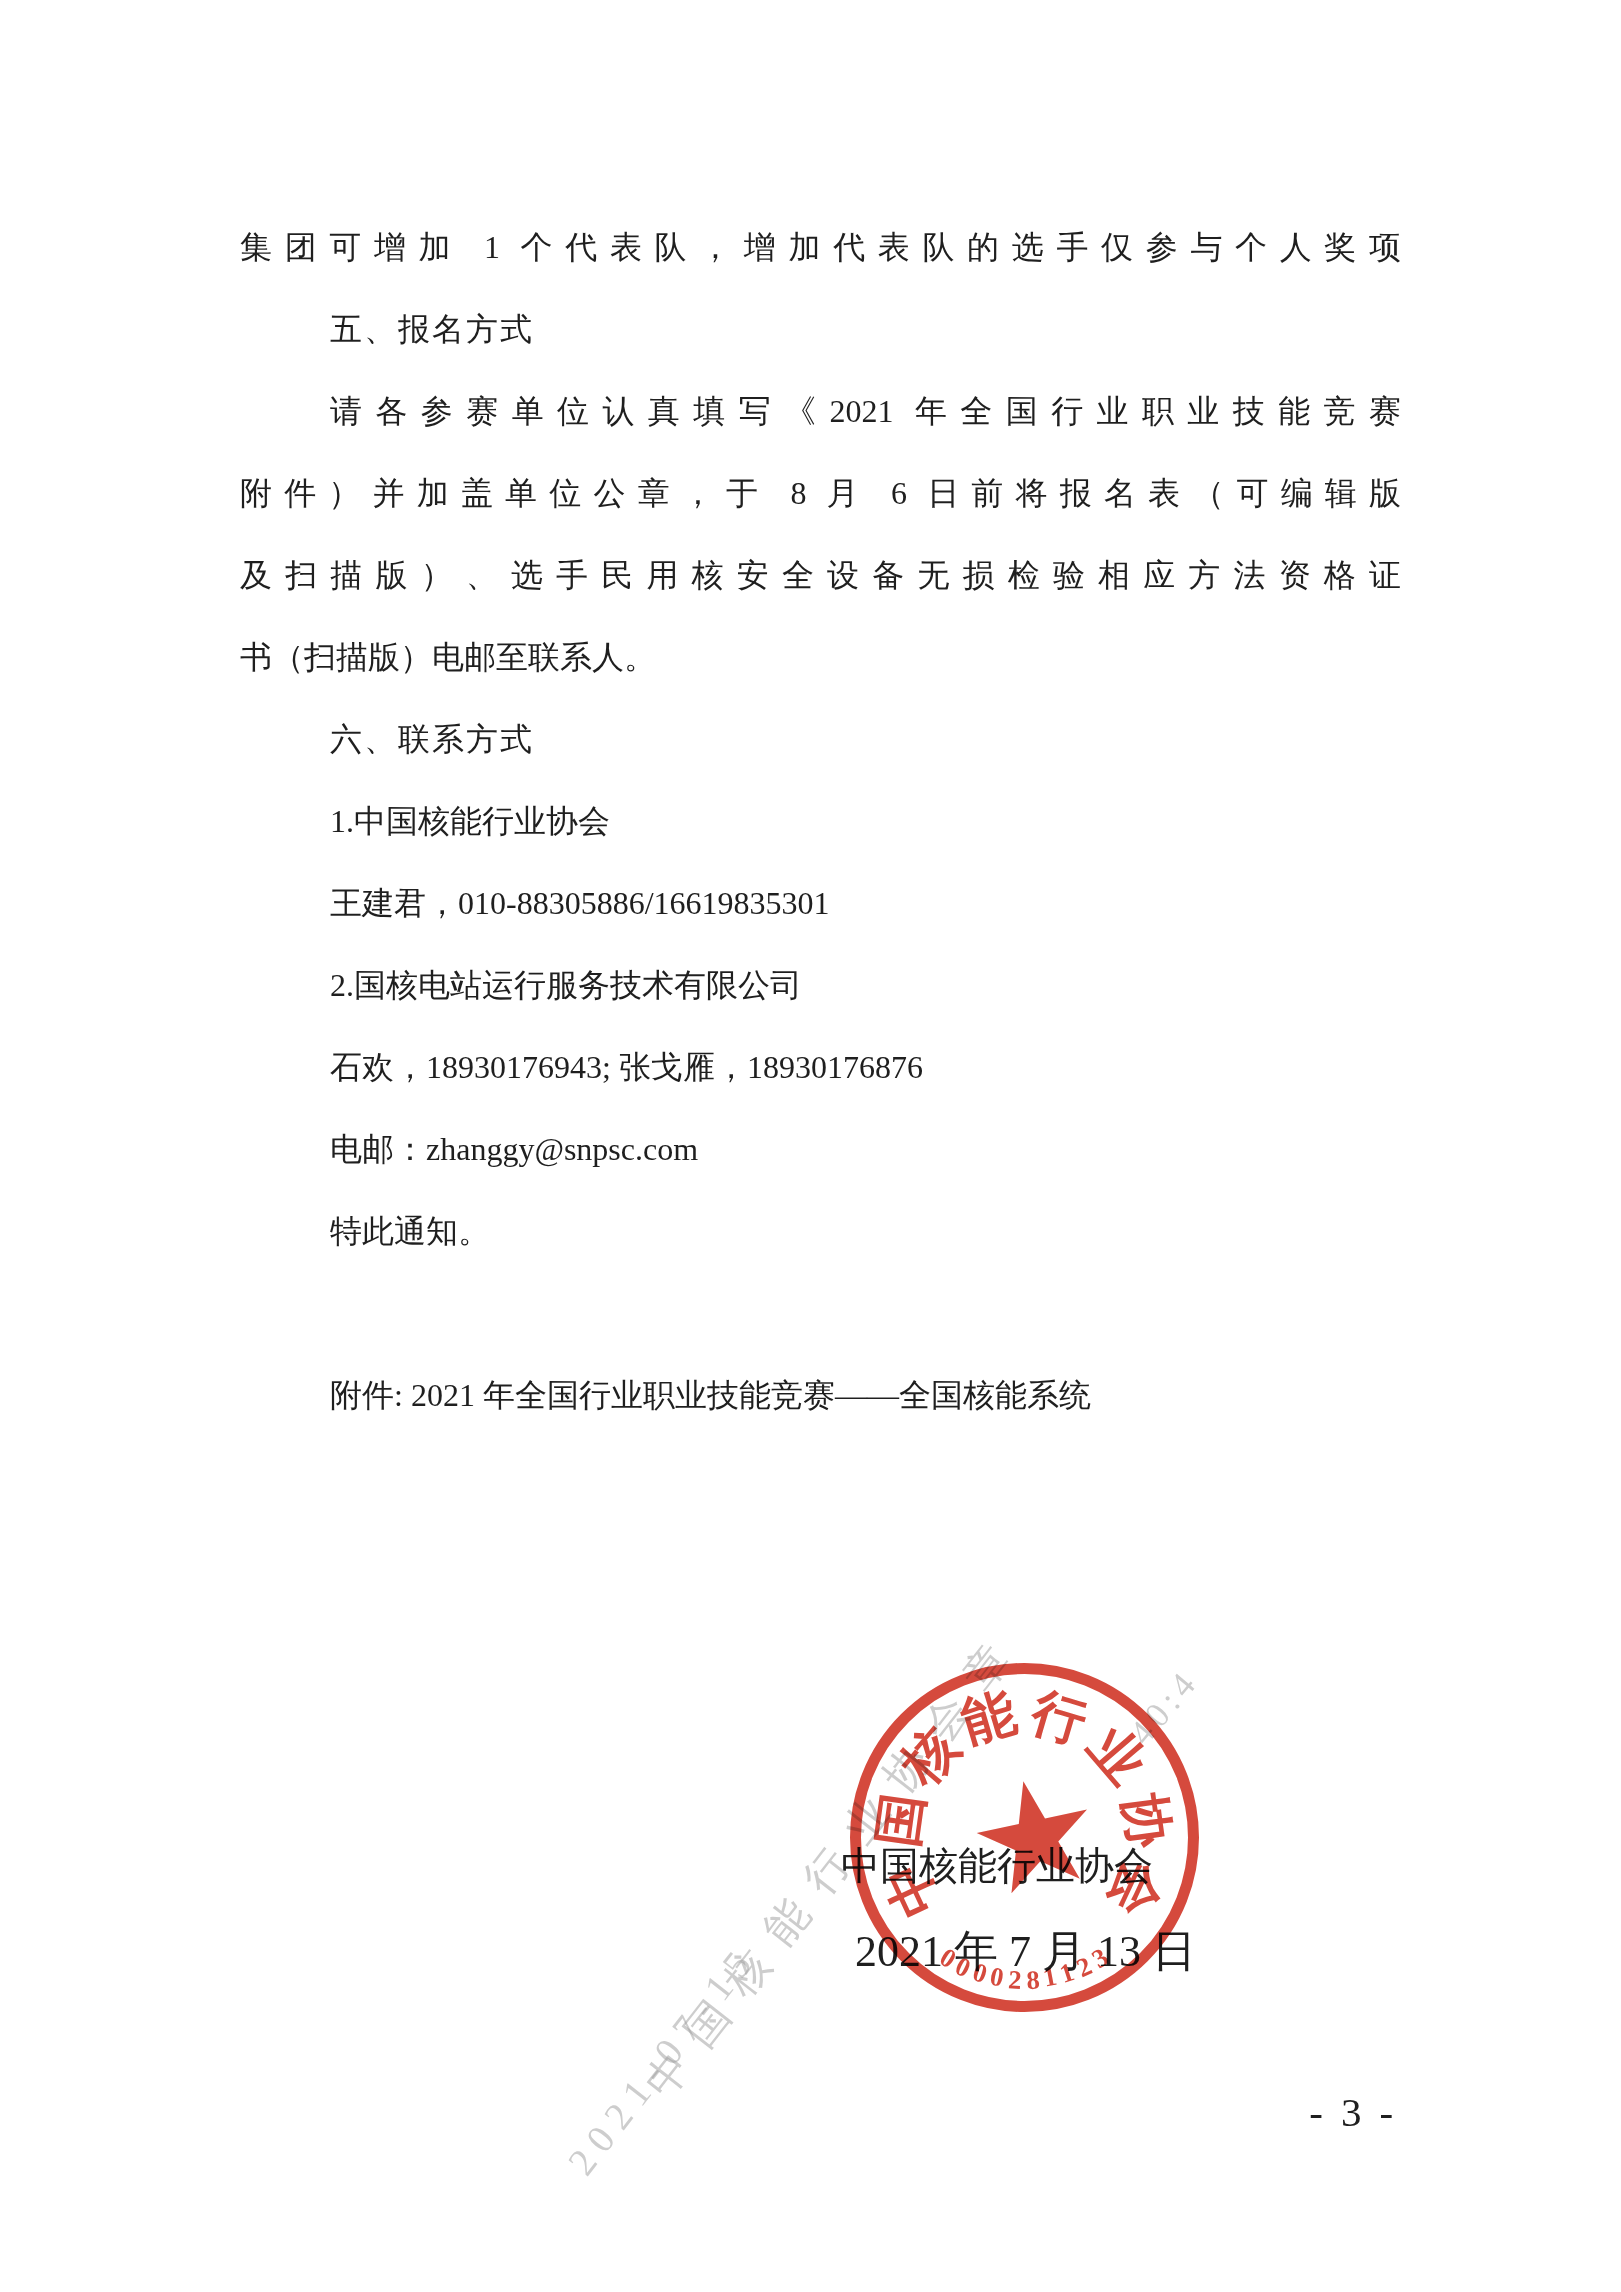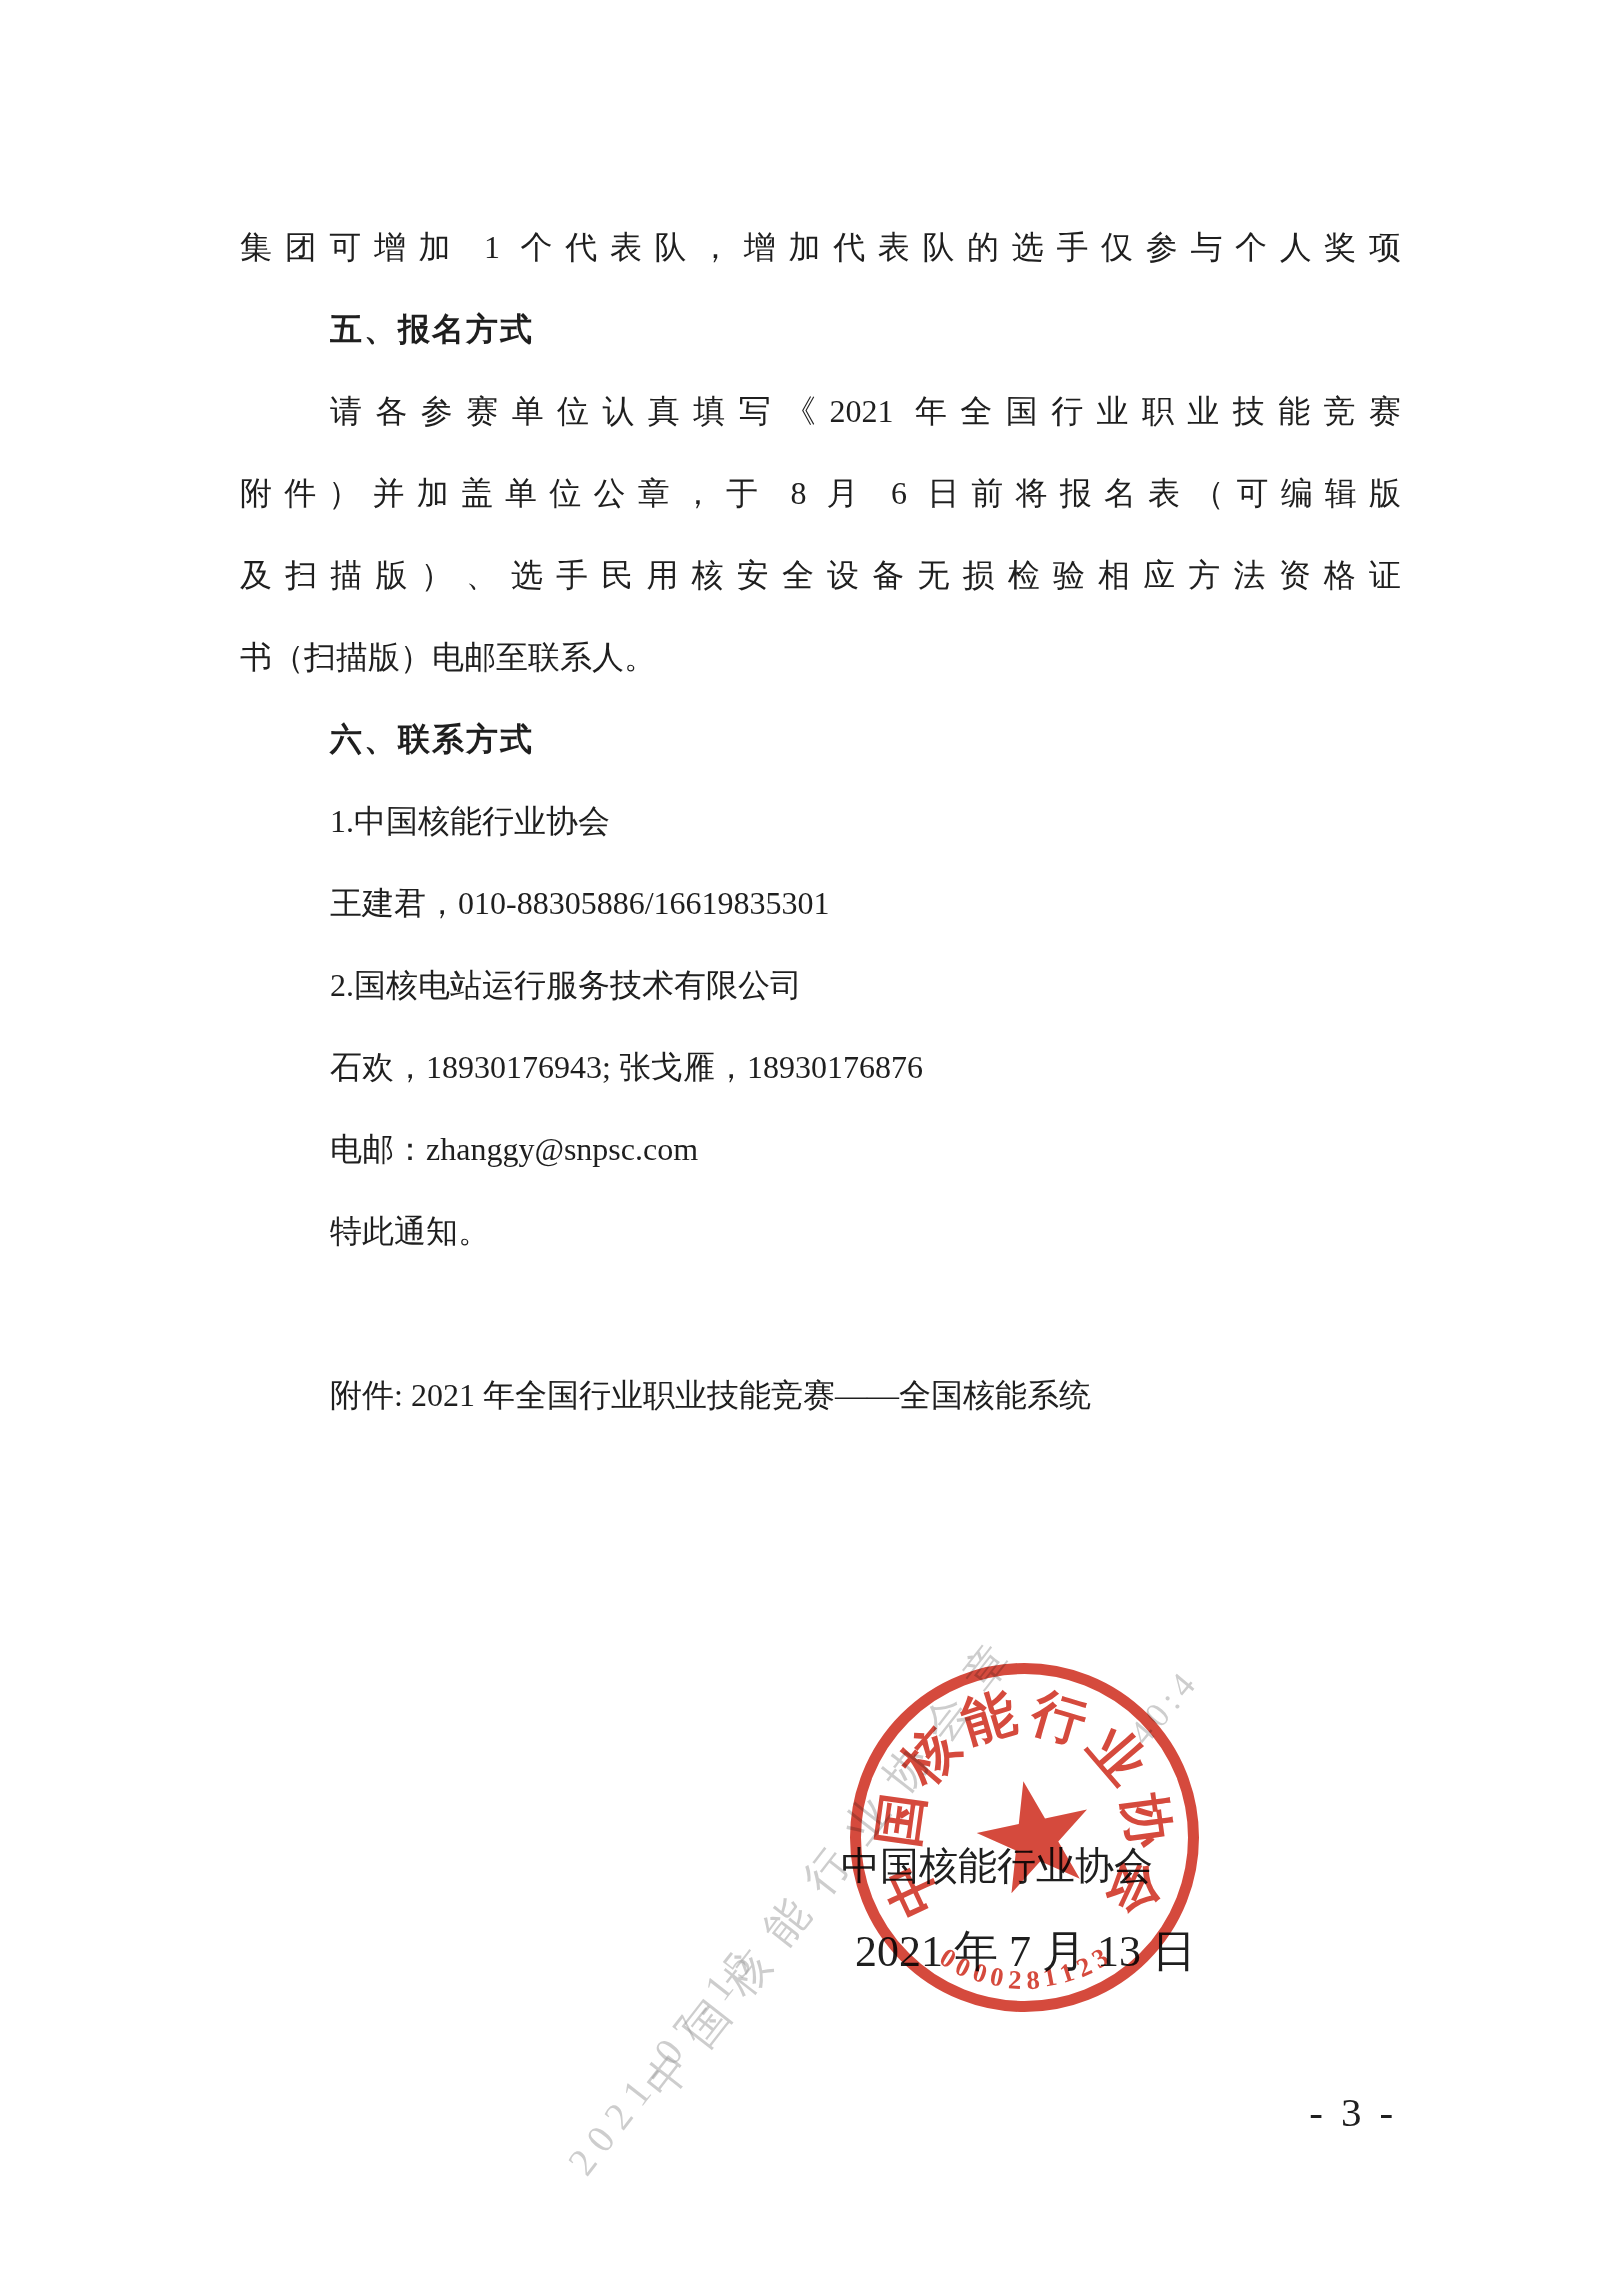--- a/index.html
+++ b/index.html
@@ -17,21 +17,21 @@
   }
   .line{
     height:82px;line-height:82px;
     font-size:32px;
     white-space:normal;
   }
   .stretch{text-align:justify;text-align-last:justify;}
   .ind{text-indent:90px;}
   .ind2{text-indent:218px;}
   .heading{
-    font-weight:700;
+    font-weight:400;
     font-family:"Liberation Sans","DejaVu Sans",sans-serif;
     letter-spacing:2px;
   }
   .spacer{height:82px;}
   .signature-org{
     position:absolute;left:841px;top:1843px;
     font-size:39px;line-height:45px;white-space:nowrap;
   }
   .signature-date{
     position:absolute;left:855px;top:1929px;

